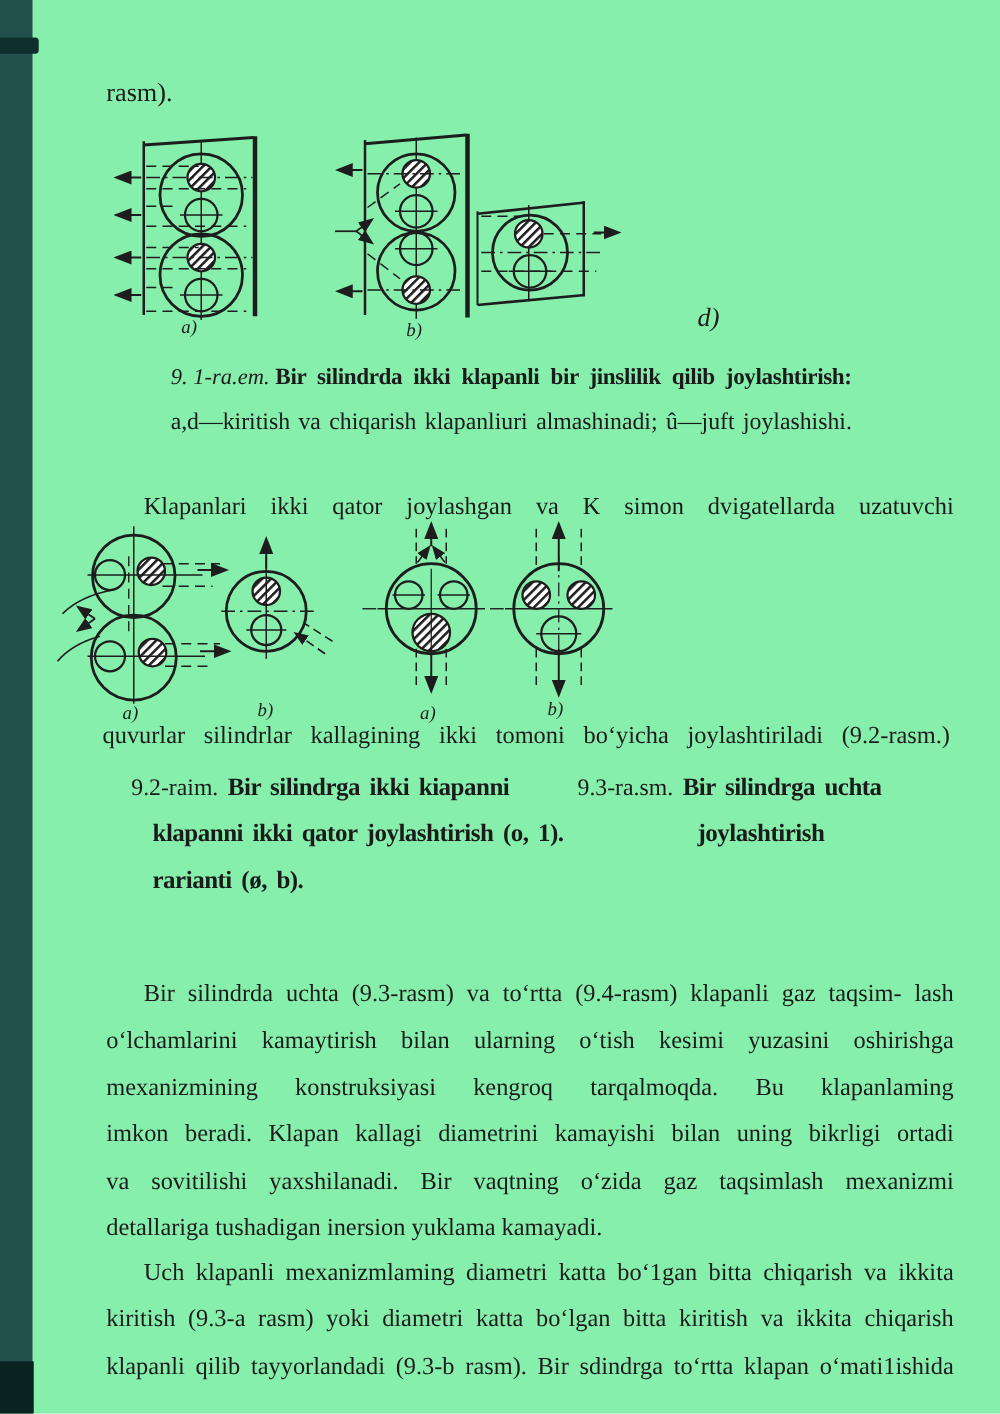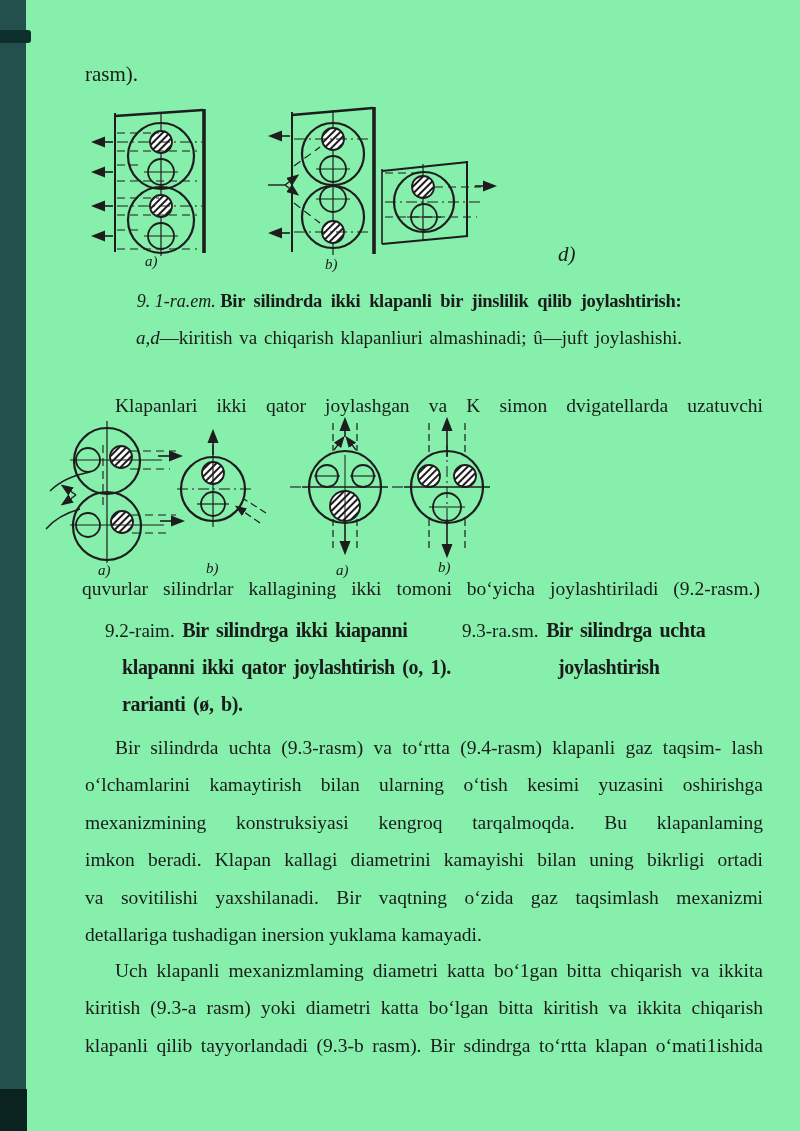--- a/index.html
+++ b/index.html
@@ -8,34 +8,34 @@
   
   .spine{position:absolute;left:0;top:0;width:26px;height:1131px;background:#234f4c;}
   .spine-tick{position:absolute;left:0;top:30px;width:31px;height:13px;background:#0e2f2c;border-radius:0 3px 3px 0;}
   .spine-bottom{position:absolute;left:0;top:1089px;width:27px;height:42px;background:#0a2321;}
   .abs{position:absolute;}
   .toptext{left:85px;top:62px;font-size:21px;}
   .cap1{left:85px;top:291px;width:648px;text-align:center;font-size:18.5px;white-space:nowrap;}
   .cap1 .ref{font-style:italic;font-size:18px;}
   .cap1 .ttl{font-weight:bold;letter-spacing:-0.3px;word-spacing:4.5px;}
   .cap1sub{left:85px;top:327px;width:648px;text-align:center;font-size:19px;word-spacing:2px;white-space:nowrap;}
-  .cap1sub .em{font-style:italic;margin-top:15px;}
+  .cap1sub .em{margin-top:15px;}
   .jline{font-size:19.5px;line-height:27px;text-align:justify;text-align-last:justify;}
   .lead{left:85px;top:368px;width:678px;text-indent:30px;margin-top:24px;}
   .afterfig{left:82px;top:575px;width:678px;}
   .cap9x{font-weight:bold;font-size:20px;letter-spacing:-0.4px;word-spacing:3px;white-space:nowrap;}
   .cap9x .ref{font-weight:normal;font-size:19px;letter-spacing:0;}
   .r1l{left:105px;top:619px;}
   .r1r{left:462px;top:619px;}
   .r2l{left:122px;top:656px;}
   .r2r{left:558px;top:656px;}
   .r3l{left:122px;top:693px;}
   .para{position:absolute;left:85px;width:678px;font-size:19.5px;}
   .para .ln{line-height:37.4px;text-align:justify;text-align-last:justify;white-space:normal;}
-  .para .ln.first{text-indent:30px;}
+  .para .ln.first{text-indent:30px;margin-top:48px;}
   .para .ln.last{text-align:left;text-align-last:left;}
   .p1{top:729px;}
   .p2{top:952px;}
   svg{position:absolute;overflow:visible;}
   svg text{font-family:"Liberation Serif","DejaVu Serif",serif;font-style:italic;fill:#1b1b1b;}
 </style>
 </head>
 <body>
 
 <div class="page">

